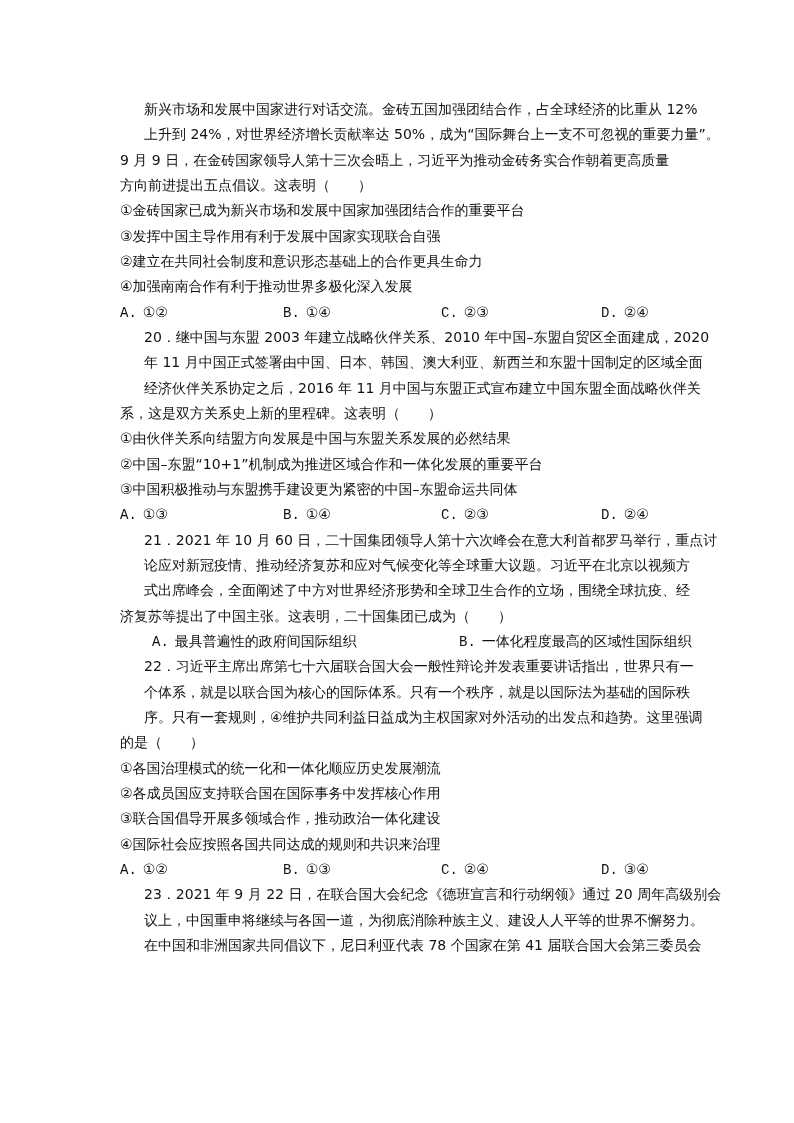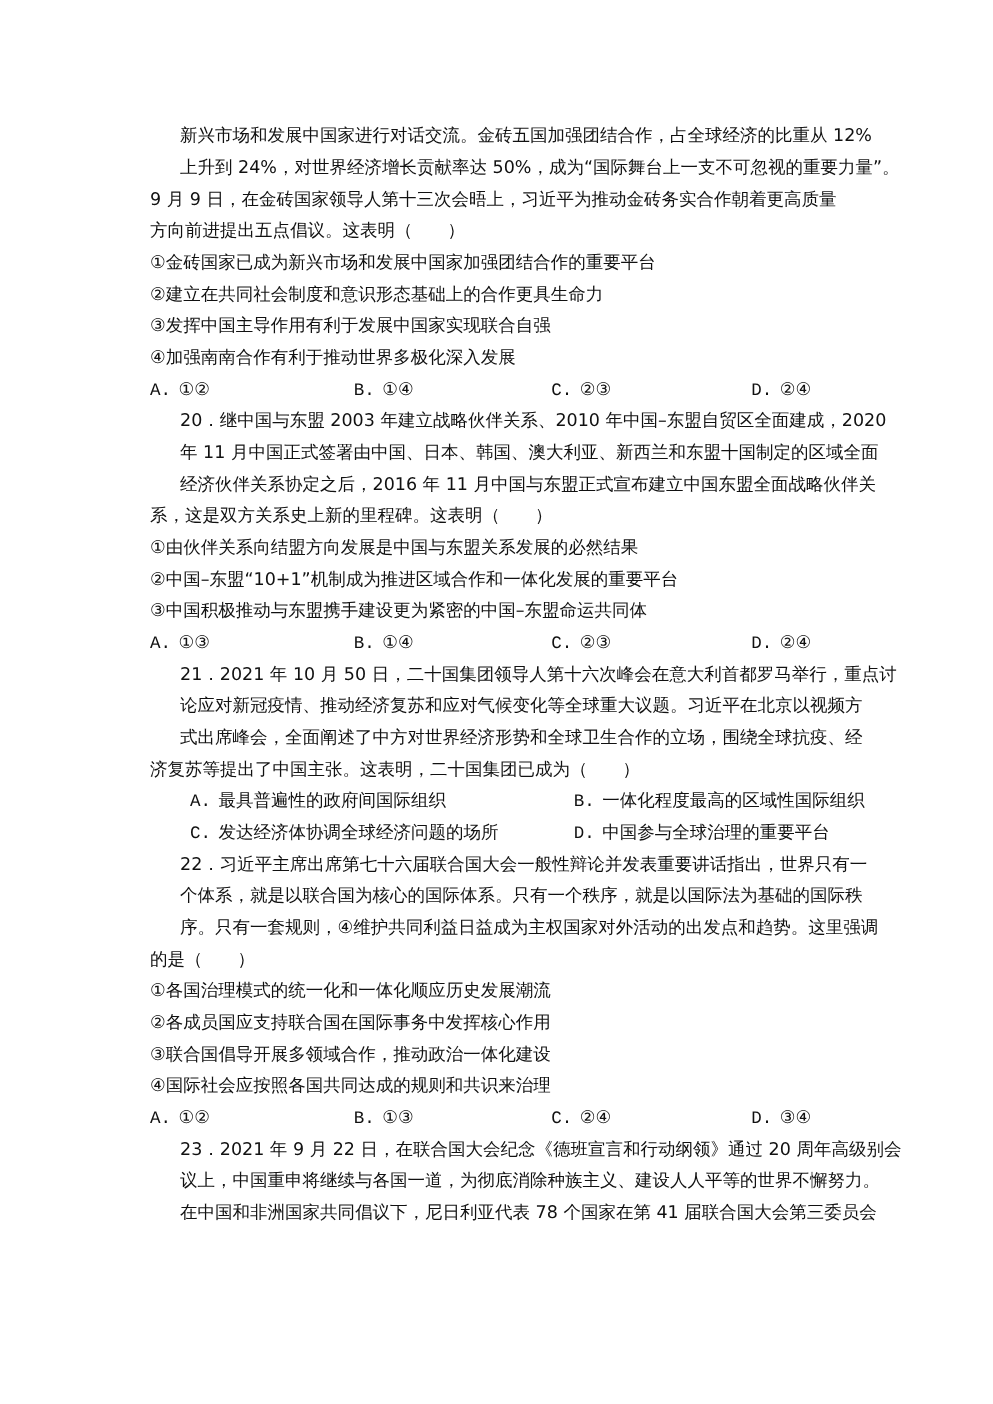--- a/index.html
+++ b/index.html
@@ -23,22 +23,22 @@
 <body>
 
 <div class="page">
 
   <div>
     <div class="line justify">新兴市场和发展中国家进行对话交流。金砖五国加强团结合作，占全球经济的比重从 12%</div>
     <div class="line justify">上升到 24%，对世界经济增长贡献率达 50%，成为“国际舞台上一支不可忽视的重要力量”。</div>
     <div class="line">9 月 9 日，在金砖国家领导人第十三次会晤上，习近平为推动金砖务实合作朝着更高质量</div>
     <div class="line">方向前进提出五点倡议。这表明（　　）</div>
     <div class="line">①金砖国家已成为新兴市场和发展中国家加强团结合作的重要平台</div>
+    <div class="line">③发挥中国主导作用有利于发展中国家实现联合自强</div>
     <div class="line">②建立在共同社会制度和意识形态基础上的合作更具生命力</div>
-    <div class="line">③发挥中国主导作用有利于发展中国家实现联合自强</div>
     <div class="line">④加强南南合作有利于推动世界多极化深入发展</div>
     <div class="line opt4">
       <span class="opt" style="left:0px"><span class="letter">A.</span><span>①②</span></span>
       <span class="opt" style="left:163px"><span class="letter">B.</span><span>①④</span></span>
       <span class="opt" style="left:321px"><span class="letter">C.</span><span>②③</span></span>
       <span class="opt" style="left:481px"><span class="letter">D.</span><span>②④</span></span>
     </div>
   </div>
 
   <div>
@@ -51,31 +51,27 @@
     <div class="line">③中国积极推动与东盟携手建设更为紧密的中国–东盟命运共同体</div>
     <div class="line opt4">
       <span class="opt" style="left:0px"><span class="letter">A.</span><span>①③</span></span>
       <span class="opt" style="left:163px"><span class="letter">B.</span><span>①④</span></span>
       <span class="opt" style="left:321px"><span class="letter">C.</span><span>②③</span></span>
       <span class="opt" style="left:481px"><span class="letter">D.</span><span>②④</span></span>
     </div>
   </div>
 
   <div>
-    <div class="line justify">21．2021 年 10 月 50 日，二十国集团领导人第十六次峰会在意大利首都罗马举行，重点讨</div>
+    <div class="line justify">21．2021 年 10 月 60 日，二十国集团领导人第十六次峰会在意大利首都罗马举行，重点讨</div>
     <div class="line justify">论应对新冠疫情、推动经济复苏和应对气候变化等全球重大议题。习近平在北京以视频方</div>
     <div class="line justify">式出席峰会，全面阐述了中方对世界经济形势和全球卫生合作的立场，围绕全球抗疫、经</div>
     <div class="line">济复苏等提出了中国主张。这表明，二十国集团已成为（　　）</div>
     <div class="line opt2">
       <span class="opt" style="left:0px"><span class="letter">A.</span><span>最具普遍性的政府间国际组织</span></span>
       <span class="opt" style="left:307px"><span class="letter">B.</span><span>一体化程度最高的区域性国际组织</span></span>
-    </div>
-    <div class="line opt2">
-      <span class="opt" style="left:0px"><span class="letter">C.</span><span>发达经济体协调全球经济问题的场所</span></span>
-      <span class="opt" style="left:307px"><span class="letter">D.</span><span>中国参与全球治理的重要平台</span></span>
     </div>
   </div>
 
   <div>
     <div class="line justify">22．习近平主席出席第七十六届联合国大会一般性辩论并发表重要讲话指出，世界只有一</div>
     <div class="line justify">个体系，就是以联合国为核心的国际体系。只有一个秩序，就是以国际法为基础的国际秩</div>
     <div class="line justify">序。只有一套规则，④维护共同利益日益成为主权国家对外活动的出发点和趋势。这里强调</div>
     <div class="line">的是（　　）</div>
     <div class="line">①各国治理模式的统一化和一体化顺应历史发展潮流</div>
     <div class="line">②各成员国应支持联合国在国际事务中发挥核心作用</div>

